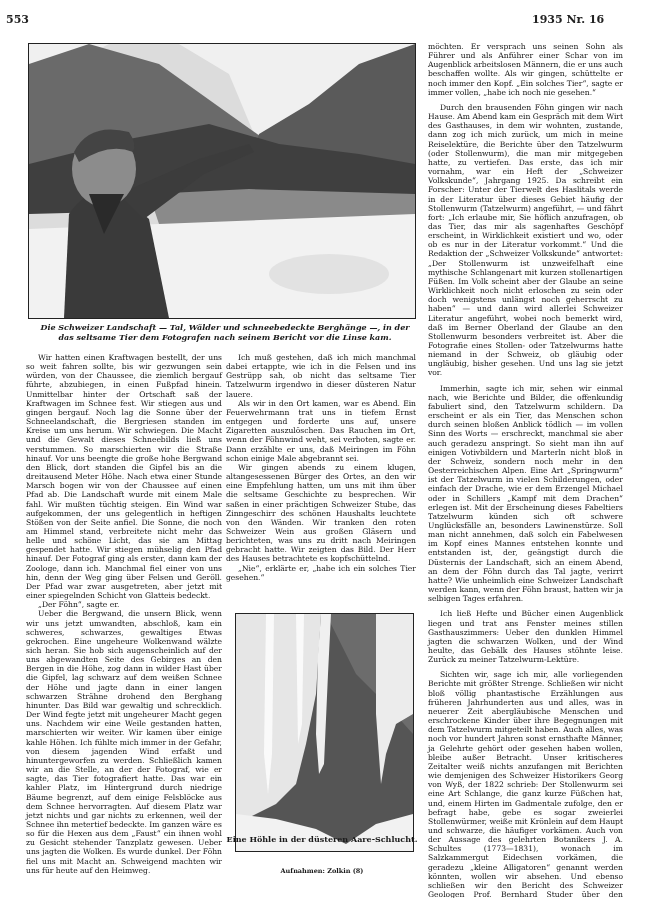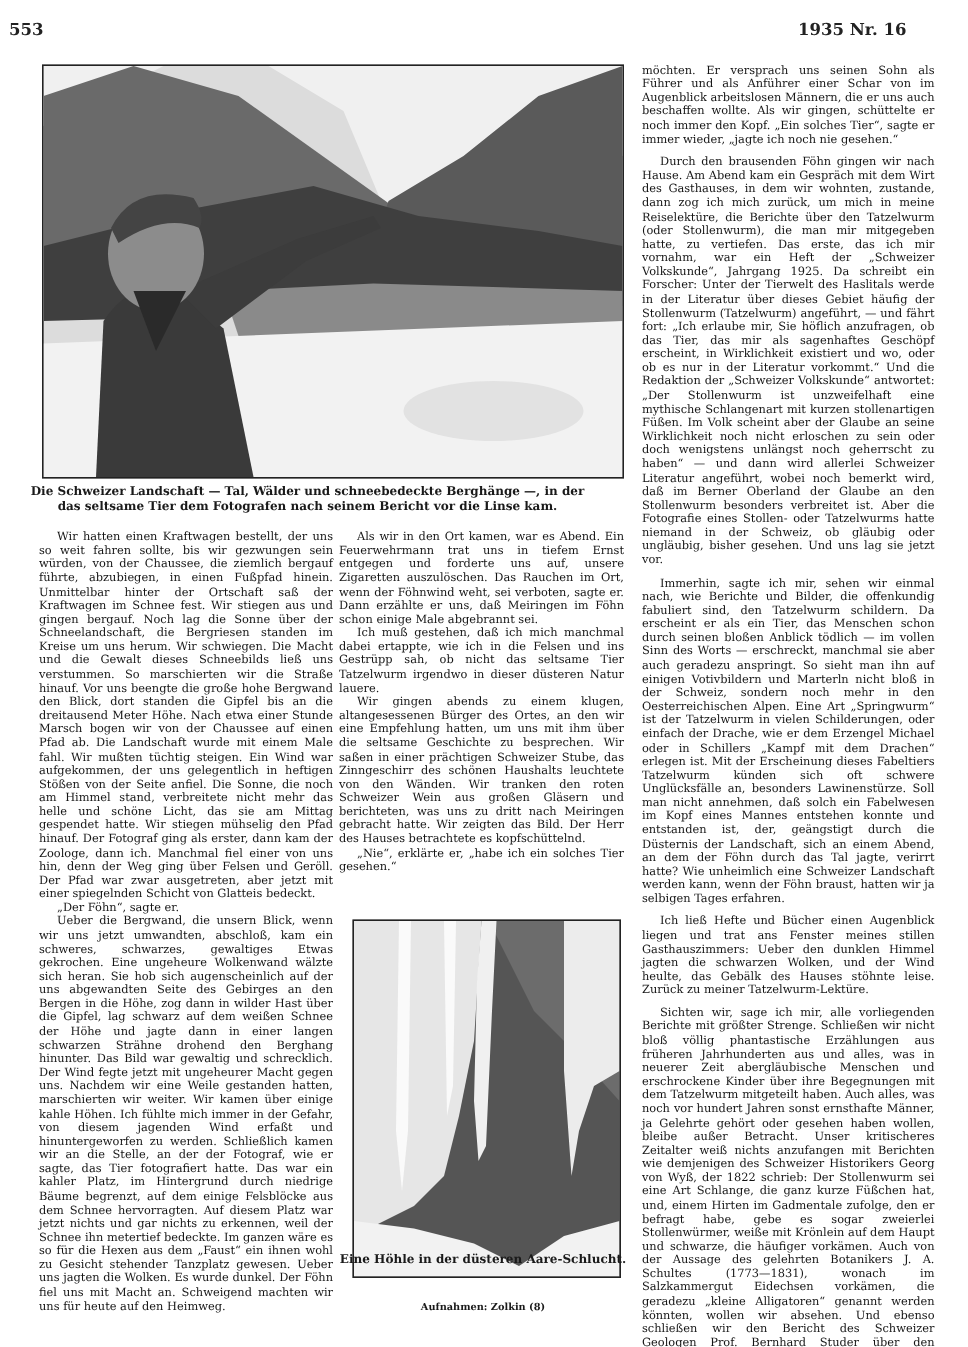--- a/index.html
+++ b/index.html
@@ -5,21 +5,21 @@
   html, body { margin: 0; padding: 0; background: #ffffff; }
   body { width: 645px; height: 898px; position: relative; overflow: hidden;
          font-family: "DejaVu Serif", serif; color: #1a1a1a; }
   .hdr { position: absolute; top: 13px; font-size: 11px; font-weight: bold; color:#222; }
   .hdr-left { left: 6px; }
   .hdr-right { left: 532px; }
   .photo { position: absolute; border: 1.5px solid #222; overflow: hidden; background: #888; }
   .photo-top { left: 28px; top: 43px; width: 386px; height: 274px; }
   .photo-cave { left: 235px; top: 613px; width: 177px; height: 237px; }
   .caption { position: absolute; font-size: 8px; line-height: 10px; text-align: center; color:#1a1a1a; font-weight: bold; }
-  .cap-top { left: 12px; top: 322px; width: 386px; }
+  .cap-top { left: 32px; top: 322px; width: 386px; font-style: italic; }
   .cap-cave { left: 222px; top: 834px; width: 200px; }
   .cap-credit { left: 222px; top: 866px; width: 200px; font-size: 6.5px; font-weight: bold; }
   .col { position: absolute; font-size: 7.6px; line-height: 9.15px; text-align: justify; color:#151515; }
   .col p { margin: 0; text-indent: 12px; }
   .col p.noind { text-indent: 0; }
   .col p.gap { margin-top: 6px; }
   .col-left { left: 26px; top: 353px; width: 196px; }
   .col-mid { left: 226px; top: 353px; width: 190px; }
   .col-right { left: 428px; top: 42px; width: 195px; }
 </style>
@@ -48,22 +48,22 @@
 </div>
 <div class="caption cap-top">Die Schweizer Landschaft — Tal, Wälder und schneebedeckte Berghänge —, in der das seltsame Tier dem Fotografen nach seinem Bericht vor die Linse kam.</div>
 
 <div class="col col-left">
   <p>Wir hatten einen Kraftwagen bestellt, der uns so weit fahren sollte, bis wir gezwungen sein würden, von der Chaussee, die ziemlich bergauf führte, abzubiegen, in einen Fußpfad hinein. Unmittelbar hinter der Ortschaft saß der Kraftwagen im Schnee fest. Wir stiegen aus und gingen bergauf. Noch lag die Sonne über der Schneelandschaft, die Bergriesen standen im Kreise um uns herum. Wir schwiegen. Die Macht und die Gewalt dieses Schneebilds ließ uns verstummen. So marschierten wir die Straße hinauf. Vor uns beengte die große hohe Bergwand den Blick, dort standen die Gipfel bis an die dreitausend Meter Höhe. Nach etwa einer Stunde Marsch bogen wir von der Chaussee auf einen Pfad ab. Die Landschaft wurde mit einem Male fahl. Wir mußten tüchtig steigen. Ein Wind war aufgekommen, der uns gelegentlich in heftigen Stößen von der Seite anfiel. Die Sonne, die noch am Himmel stand, verbreitete nicht mehr das helle und schöne Licht, das sie am Mittag gespendet hatte. Wir stiegen mühselig den Pfad hinauf. Der Fotograf ging als erster, dann kam der Zoologe, dann ich. Manchmal fiel einer von uns hin, denn der Weg ging über Felsen und Geröll. Der Pfad war zwar ausgetreten, aber jetzt mit einer spiegelnden Schicht von Glatteis bedeckt.</p>
   <p>„Der Föhn“, sagte er.</p>
   <p>Ueber die Bergwand, die unsern Blick, wenn wir uns jetzt umwandten, abschloß, kam ein schweres, schwarzes, gewaltiges Etwas gekrochen. Eine ungeheure Wolkenwand wälzte sich heran. Sie hob sich augenscheinlich auf der uns abgewandten Seite des Gebirges an den Bergen in die Höhe, zog dann in wilder Hast über die Gipfel, lag schwarz auf dem weißen Schnee der Höhe und jagte dann in einer langen schwarzen Strähne drohend den Berghang hinunter. Das Bild war gewaltig und schrecklich. Der Wind fegte jetzt mit ungeheurer Macht gegen uns. Nachdem wir eine Weile gestanden hatten, marschierten wir weiter. Wir kamen über einige kahle Höhen. Ich fühlte mich immer in der Gefahr, von diesem jagenden Wind erfaßt und hinuntergeworfen zu werden. Schließlich kamen wir an die Stelle, an der der Fotograf, wie er sagte, das Tier fotografiert hatte. Das war ein kahler Platz, im Hintergrund durch niedrige Bäume begrenzt, auf dem einige Felsblöcke aus dem Schnee hervorragten. Auf diesem Platz war jetzt nichts und gar nichts zu erkennen, weil der Schnee ihn metertief bedeckte. Im ganzen wäre es so für die Hexen aus dem „Faust“ ein ihnen wohl zu Gesicht stehender Tanzplatz gewesen. Ueber uns jagten die Wolken. Es wurde dunkel. Der Föhn fiel uns mit Macht an. Schweigend machten wir uns für heute auf den Heimweg.</p>
 </div>
 
 <div class="col col-mid">
+  <p>Ich muß gestehen, daß ich mich manchmal dabei ertappte, wie ich in die Felsen und ins Gestrüpp sah, ob nicht das seltsame Tier Tatzelwurm irgendwo in dieser düsteren Natur lauere.</p>
   <p>Als wir in den Ort kamen, war es Abend. Ein Feuerwehrmann trat uns in tiefem Ernst entgegen und forderte uns auf, unsere Zigaretten auszulöschen. Das Rauchen im Ort, wenn der Föhnwind weht, sei verboten, sagte er. Dann erzählte er uns, daß Meiringen im Föhn schon einige Male abgebrannt sei.</p>
-  <p>Ich muß gestehen, daß ich mich manchmal dabei ertappte, wie ich in die Felsen und ins Gestrüpp sah, ob nicht das seltsame Tier Tatzelwurm irgendwo in dieser düsteren Natur lauere.</p>
   <p>Wir gingen abends zu einem klugen, altangesessenen Bürger des Ortes, an den wir eine Empfehlung hatten, um uns mit ihm über die seltsame Geschichte zu besprechen. Wir saßen in einer prächtigen Schweizer Stube, das Zinngeschirr des schönen Haushalts leuchtete von den Wänden. Wir tranken den roten Schweizer Wein aus großen Gläsern und berichteten, was uns zu dritt nach Meiringen gebracht hatte. Wir zeigten das Bild. Der Herr des Hauses betrachtete es kopfschüttelnd.</p>
   <p>„Nie“, erklärte er, „habe ich ein solches Tier gesehen.“</p>
 </div>
 
 <div class="photo photo-cave">
   <svg width="177" height="237" viewBox="0 0 177 237">
     <rect width="177" height="237" fill="#4a4a4a"></rect>
     <polygon points="0,0 177,0 177,237 0,237" fill="#555"></polygon>
     <polygon points="90,0 177,0 177,120 150,90 120,60" fill="#6c6c6c"></polygon>
     <polygon points="0,0 85,0 80,80 70,130 60,170 40,190 20,200 0,210" fill="#e6e6e6"></polygon>
@@ -71,19 +71,19 @@
     <polygon points="140,0 177,0 177,100 160,110 150,140 145,170 140,100" fill="#ececec"></polygon>
     <polygon points="0,200 40,205 80,215 110,230 140,210 177,200 177,237 0,237" fill="#f2f2f2"></polygon>
     <polygon points="30,0 38,0 36,140 32,180 28,140" fill="#fafafa"></polygon>
     <polygon points="60,0 68,0 66,110 62,130" fill="#fafafa"></polygon>
   </svg>
 </div>
 <div class="caption cap-cave">Eine Höhle in der düsteren Aare-Schlucht.</div>
 <div class="caption cap-credit">Aufnahmen: Zolkin (8)</div>
 
 <div class="col col-right">
-  <p class="noind">möchten. Er versprach uns seinen Sohn als Führer und als Anführer einer Schar von im Augenblick arbeitslosen Männern, die er uns auch beschaffen wollte. Als wir gingen, schüttelte er noch immer den Kopf. „Ein solches Tier“, sagte er immer wieder, „jagte ich noch nie gesehen.“</p>
+  <p class="noind">möchten. Er versprach uns seinen Sohn als Führer und als Anführer einer Schar von im Augenblick arbeitslosen Männern, die er uns auch beschaffen wollte. Als wir gingen, schüttelte er noch immer den Kopf. „Ein solches Tier“, sagte er immer vollen, „habe ich noch nie gesehen.“</p>
   <p class="gap">Durch den brausenden Föhn gingen wir nach Hause. Am Abend kam ein Gespräch mit dem Wirt des Gasthauses, in dem wir wohnten, zustande, dann zog ich mich zurück, um mich in meine Reiselektüre, die Berichte über den Tatzelwurm (oder Stollenwurm), die man mir mitgegeben hatte, zu vertiefen. Das erste, das ich mir vornahm, war ein Heft der „Schweizer Volkskunde“, Jahrgang 1925. Da schreibt ein Forscher: Unter der Tierwelt des Haslitals werde in der Literatur über dieses Gebiet häufig der Stollenwurm (Tatzelwurm) angeführt, — und fährt fort: „Ich erlaube mir, Sie höflich anzufragen, ob das Tier, das mir als sagenhaftes Geschöpf erscheint, in Wirklichkeit existiert und wo, oder ob es nur in der Literatur vorkommt.“ Und die Redaktion der „Schweizer Volkskunde“ antwortet: „Der Stollenwurm ist unzweifelhaft eine mythische Schlangenart mit kurzen stollenartigen Füßen. Im Volk scheint aber der Glaube an seine Wirklichkeit noch nicht erloschen zu sein oder doch wenigstens unlängst noch geherrscht zu haben“ — und dann wird allerlei Schweizer Literatur angeführt, wobei noch bemerkt wird, daß im Berner Oberland der Glaube an den Stollenwurm besonders verbreitet ist. Aber die Fotografie eines Stollen- oder Tatzelwurms hatte niemand in der Schweiz, ob gläubig oder ungläubig, bisher gesehen. Und uns lag sie jetzt vor.</p>
   <p class="gap">Immerhin, sagte ich mir, sehen wir einmal nach, wie Berichte und Bilder, die offenkundig fabuliert sind, den Tatzelwurm schildern. Da erscheint er als ein Tier, das Menschen schon durch seinen bloßen Anblick tödlich — im vollen Sinn des Worts — erschreckt, manchmal sie aber auch geradezu anspringt. So sieht man ihn auf einigen Votivbildern und Marterln nicht bloß in der Schweiz, sondern noch mehr in den Oesterreichischen Alpen. Eine Art „Springwurm“ ist der Tatzelwurm in vielen Schilderungen, oder einfach der Drache, wie er dem Erzengel Michael oder in Schillers „Kampf mit dem Drachen“ erlegen ist. Mit der Erscheinung dieses Fabeltiers Tatzelwurm künden sich oft schwere Unglücksfälle an, besonders Lawinenstürze. Soll man nicht annehmen, daß solch ein Fabelwesen im Kopf eines Mannes entstehen konnte und entstanden ist, der, geängstigt durch die Düsternis der Landschaft, sich an einem Abend, an dem der Föhn durch das Tal jagte, verirrt hatte? Wie unheimlich eine Schweizer Landschaft werden kann, wenn der Föhn braust, hatten wir ja selbigen Tages erfahren.</p>
   <p class="gap">Ich ließ Hefte und Bücher einen Augenblick liegen und trat ans Fenster meines stillen Gasthauszimmers: Ueber den dunklen Himmel jagten die schwarzen Wolken, und der Wind heulte, das Gebälk des Hauses stöhnte leise. Zurück zu meiner Tatzelwurm-Lektüre.</p>
   <p class="gap">Sichten wir, sage ich mir, alle vorliegenden Berichte mit größter Strenge. Schließen wir nicht bloß völlig phantastische Erzählungen aus früheren Jahrhunderten aus und alles, was in neuerer Zeit abergläubische Menschen und erschrockene Kinder über ihre Begegnungen mit dem Tatzelwurm mitgeteilt haben. Auch alles, was noch vor hundert Jahren sonst ernsthafte Männer, ja Gelehrte gehört oder gesehen haben wollen, bleibe außer Betracht. Unser kritischeres Zeitalter weiß nichts anzufangen mit Berichten wie demjenigen des Schweizer Historikers Georg von Wyß, der 1822 schrieb: Der Stollenwurm sei eine Art Schlange, die ganz kurze Füßchen hat, und, einem Hirten im Gadmentale zufolge, den er befragt habe, gebe es sogar zweierlei Stollenwürmer, weiße mit Krönlein auf dem Haupt und schwarze, die häufiger vorkämen. Auch von der Aussage des gelehrten Botanikers J. A. Schultes (1773—1831), wonach im Salzkammergut Eidechsen vorkämen, die geradezu „kleine Alligatoren“ genannt werden könnten, wollen wir absehen. Und ebenso schließen wir den Bericht des Schweizer Geologen Prof. Bernhard Studer über den „scheußlichen Stollenwurm“ aus, der dem Schulmeister Heinrich in Guttannentale an einem Maienmorgen des Jahres 1811 begegnete — das Tier starrte den Schulmeister mit seinem furchtbaren Blick an, während er zwei Vaterunser betete, aber dann kam ihn das Grauen an, und er suchte das Weite.</p>
 
 </div>
 
 </body></html>

